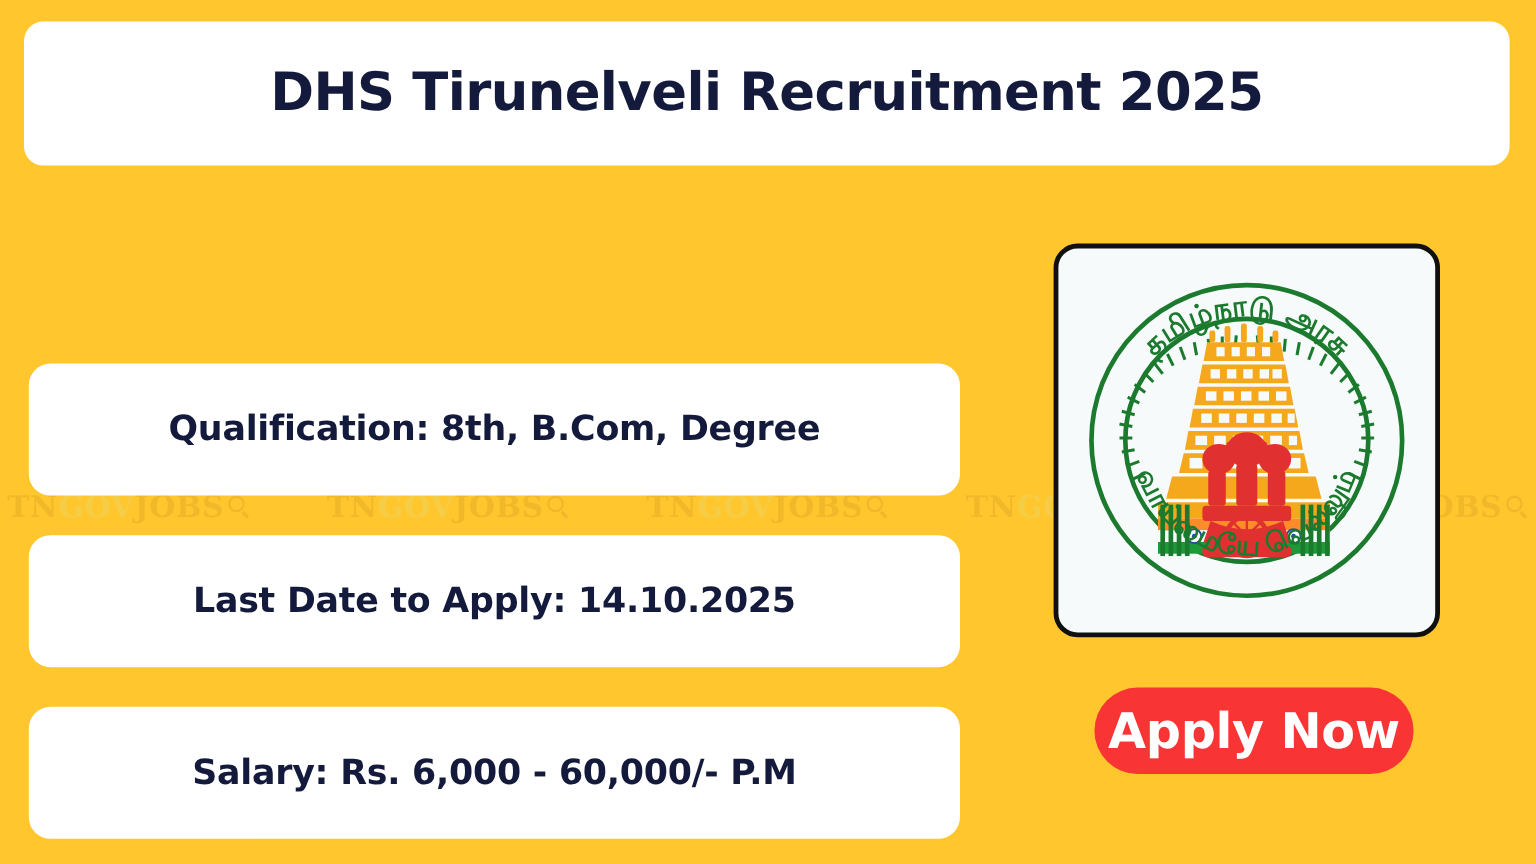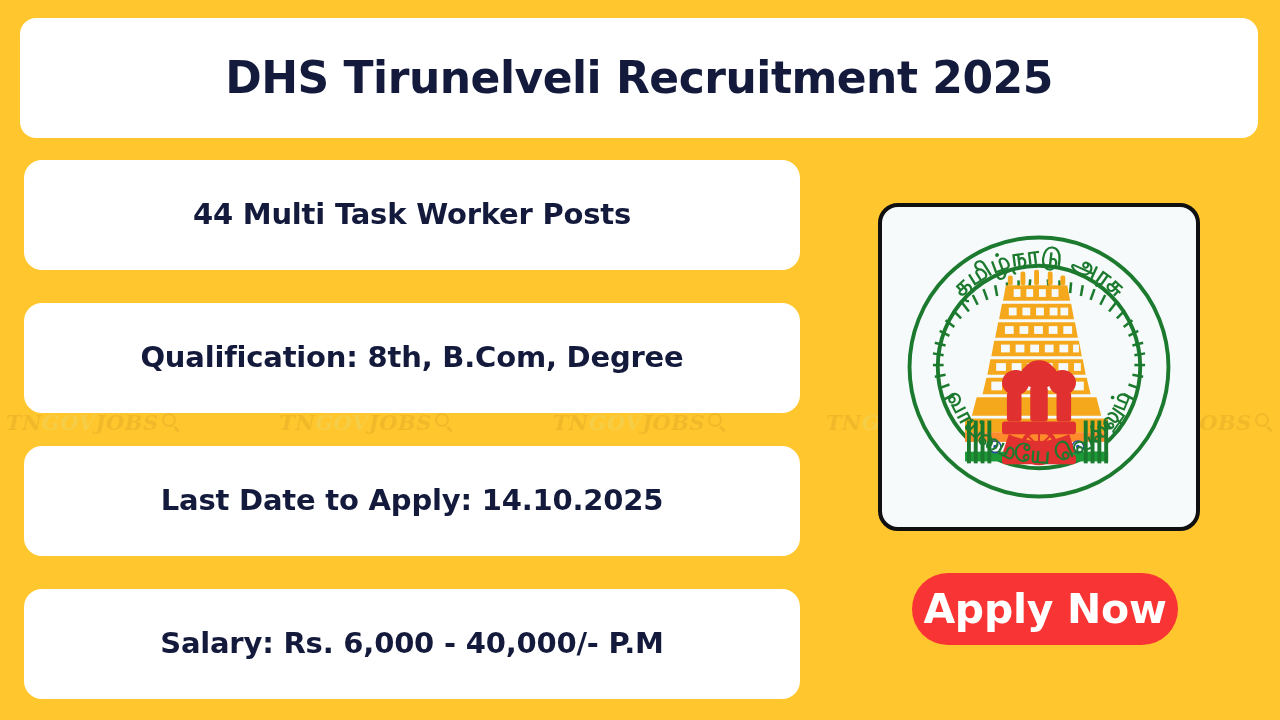--- a/index.html
+++ b/index.html
@@ -39,24 +39,23 @@
   .watermark {
     display: flex;
     align-items: center;
     gap: 3px;
     opacity: 0.42;
     white-space: nowrap;
   }
   .wm-text {
     font-family: "DejaVu Serif", serif;
     font-weight: 700;
-    font-size: 21px;
+    font-size: 25px;
     letter-spacing: 0.5px;
     color: #E0A826;
-    font-style: italic;
   }
   .wm-text .g { color: #E8D86A; }
   .wm-glass {
     position: relative;
     width: 19px;
     height: 19px;
     flex: none;
   }
   .wm-glass .ring {
     position: absolute;
@@ -210,31 +209,28 @@
           <span class="ring"></span>
           <span class="handle"></span>
         </span>
     </div>
   </div>
 
   <div class="card" id="title-card">
     <div id="title-text">DHS Tirunelveli Recruitment 2025</div>
   </div>
 
-  <div class="card info-card" id="info-card-0">
-    <div class="info-text">44 Multi Task Worker Posts</div>
-  </div>
   <div class="card info-card" id="info-card-1">
     <div class="info-text">Qualification: 8th, B.Com, Degree</div>
   </div>
   <div class="card info-card" id="info-card-2">
     <div class="info-text">Last Date to Apply: 14.10.2025</div>
   </div>
   <div class="card info-card" id="info-card-3">
-    <div class="info-text">Salary: Rs. 6,000 - 40,000/- P.M</div>
+    <div class="info-text">Salary: Rs. 6,000 - 60,000/- P.M</div>
   </div>
 
   <div id="emblem-box">
     <svg id="emblem-svg" width="292" height="300" viewBox="0 0 300 300">
       <defs>
         <path id="arc-top" d="M 42,152 A 108,108 0 0 1 258,152" fill="none"></path>
         <path id="arc-bottom" d="M 52,150 A 98,98 0 0 0 248,150" fill="none"></path>
       </defs>
 
       <circle cx="150" cy="150" r="133" fill="none" stroke="#1C7A2E" stroke-width="4"></circle>

